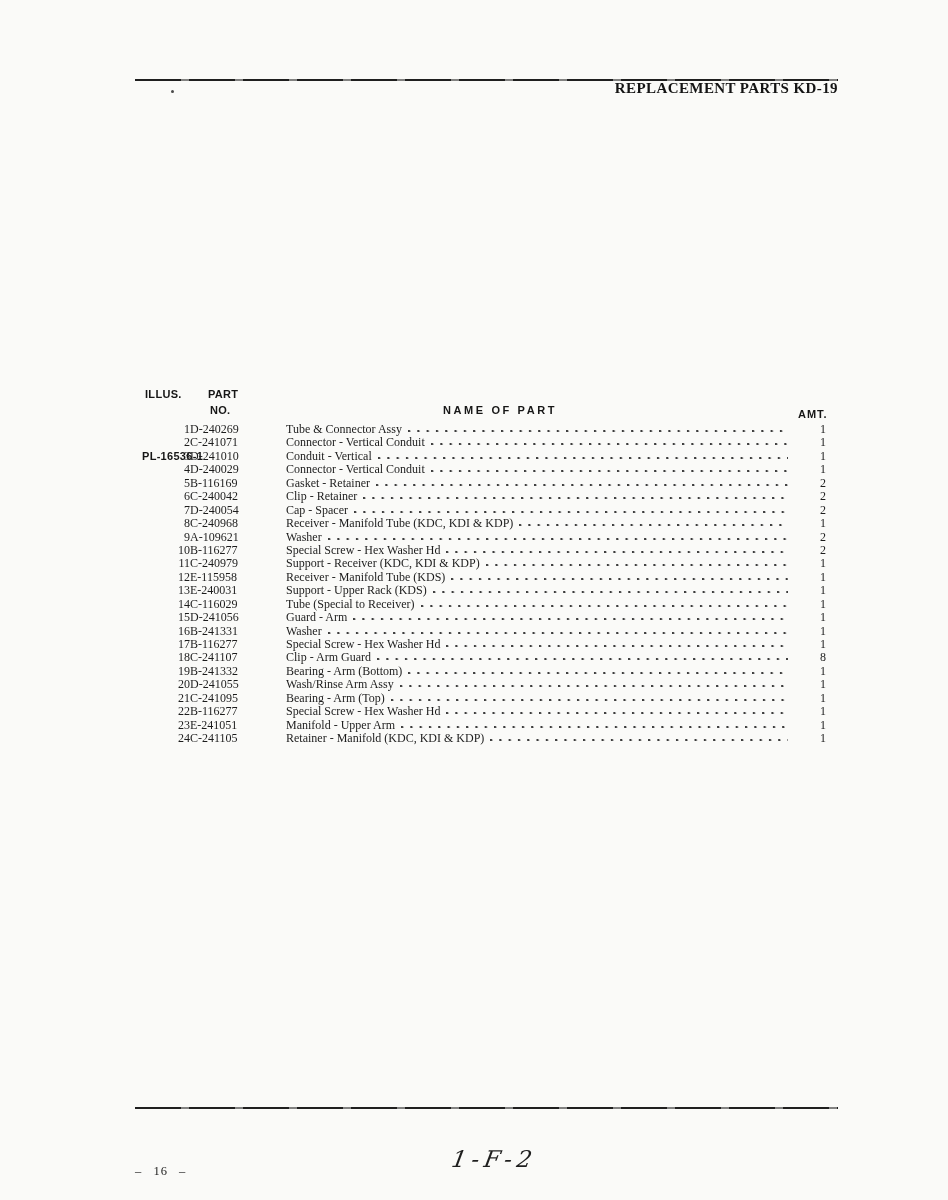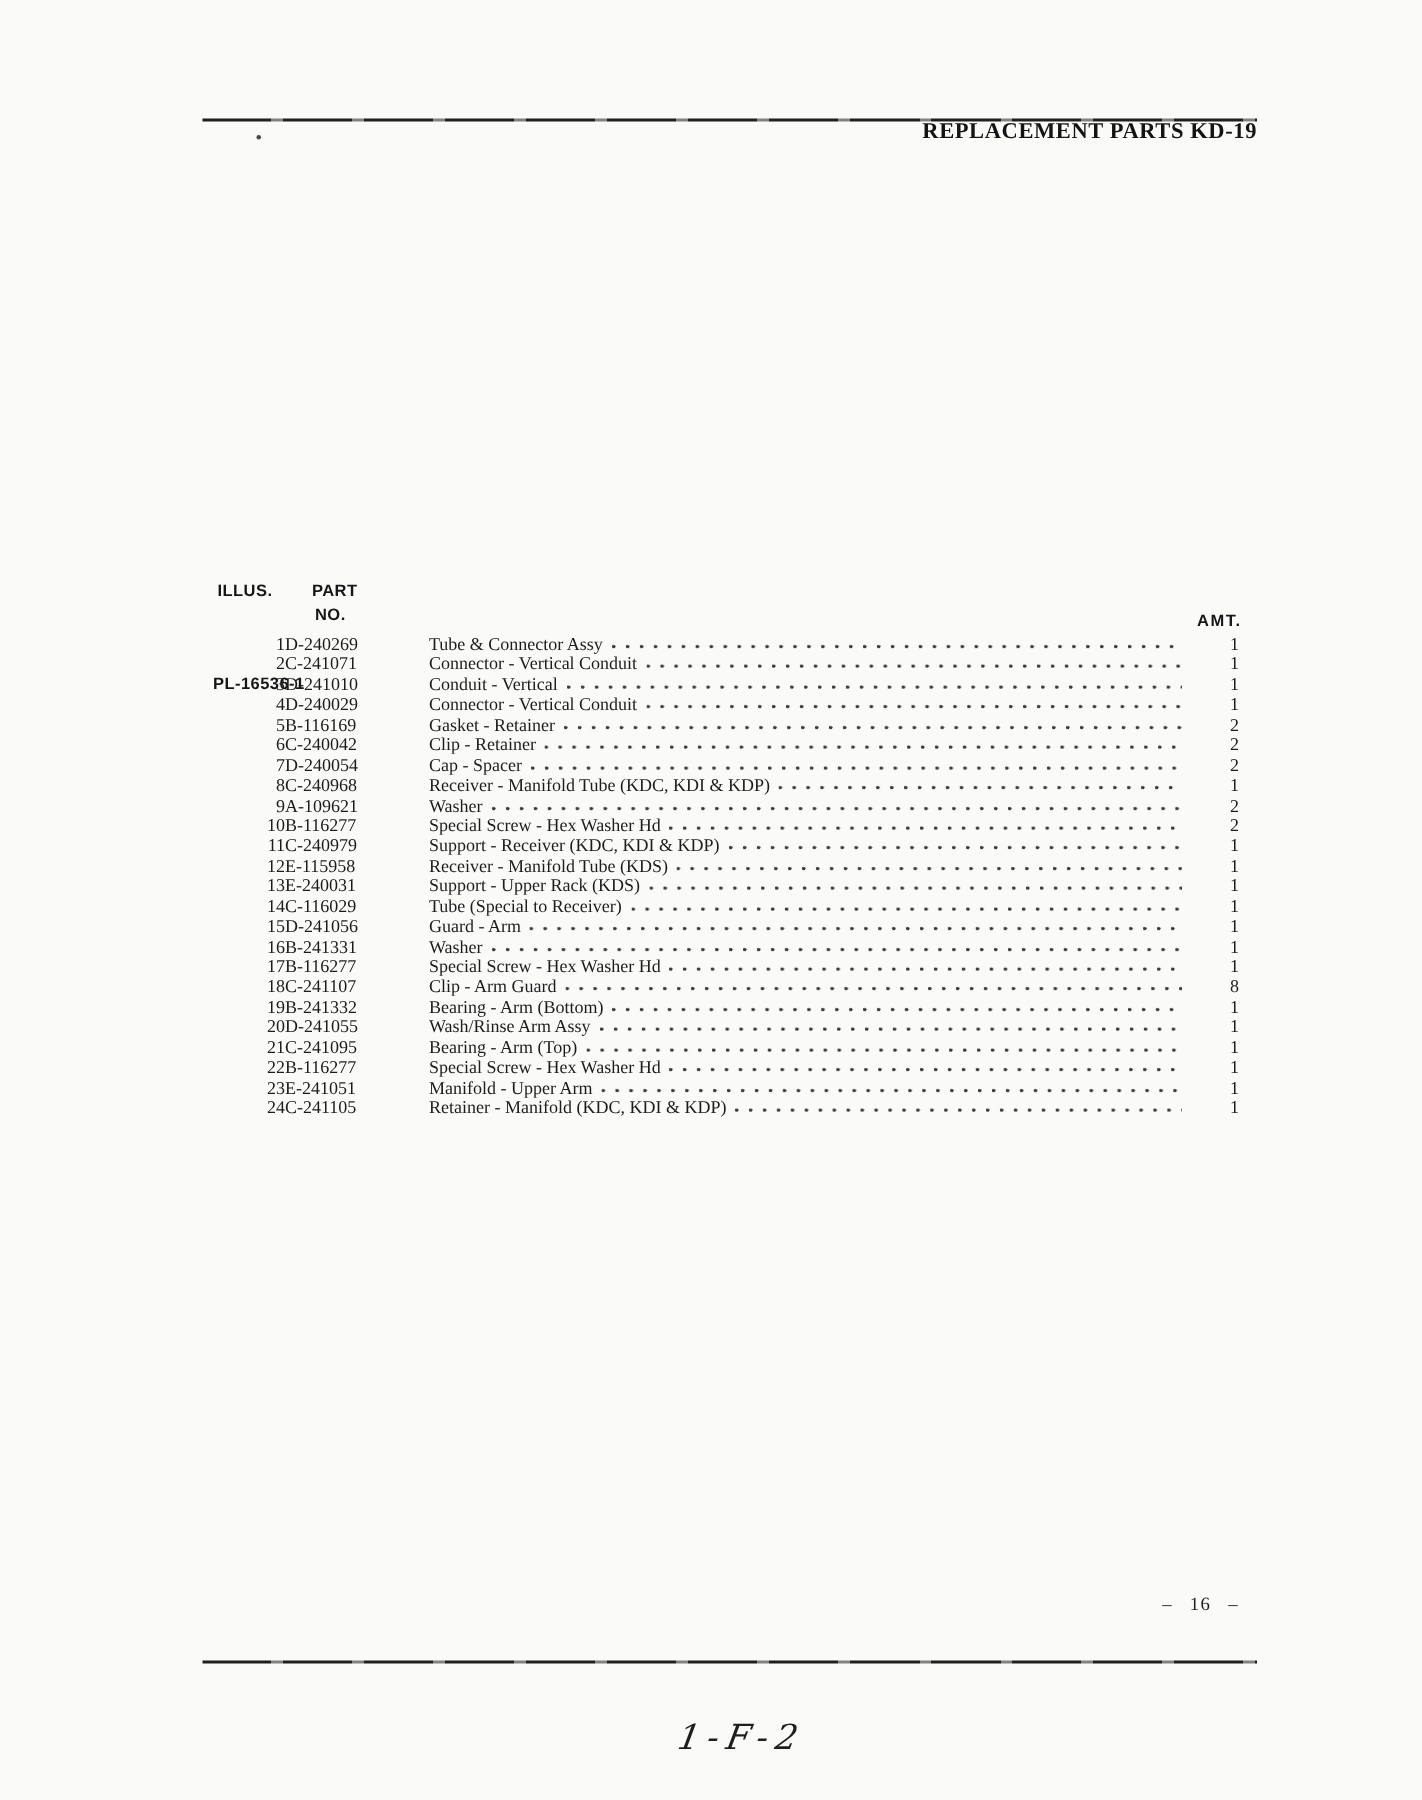--- a/index.html
+++ b/index.html
@@ -61,22 +61,22 @@
   .c-part{width:96px;flex:none;}
   .c-name{flex:none;padding-right:6px;}
   .c-leader{
     flex:1;align-self:stretch;margin-right:8px;
     background-image:radial-gradient(circle at 1.2px 62%, #3c3c3c 1.05px, rgba(0,0,0,0) 1.35px);
     background-size:9.3px 13.45px;background-repeat:repeat-x;
   }
   .c-amt{width:30px;text-align:right;flex:none;}
   
   .page-number{
-    position:absolute;left:135px;top:1062px;width:691px;
-    text-align:right;font-size:12.5px;letter-spacing:1px;word-spacing:7px;color:#222;
+    position:absolute;left:135px;top:1164px;width:691px;
+    text-align:left;font-size:12.5px;letter-spacing:1px;word-spacing:7px;color:#222;
   }
   .handwritten{
     position:absolute;left:452px;top:1146px;
     font-family:"DejaVu Serif", serif;
     font-style:italic;font-size:23px;letter-spacing:5px;color:#1e1e1e;
     transform:skewX(-10deg);
   }
 </style>
 </head>
 <body>
@@ -85,20 +85,21 @@
 
   <div class="header-right">REPLACEMENT PARTS KD-19</div>
   <div class="rule rule-top"></div>
   <div class="speck"></div>
 
 
   <div class="col-head h-illus1">ILLUS.</div>
   <div class="col-head h-part1">PART</div>
   <div class="col-head h-illus2">PL-16536-1</div>
   <div class="col-head h-part2">NO.</div>
+  <div class="col-head h-name">NAME OF PART</div>
   <div class="col-head h-amt">AMT.</div>
 
   <div class="rows">
       <div class="row">
         <span class="c-illus">1</span>
         <span class="c-part">D-240269</span>
         <span class="c-name">Tube &amp; Connector Assy</span>
         <span class="c-leader"></span>
         <span class="c-amt">1</span>
       </div>

